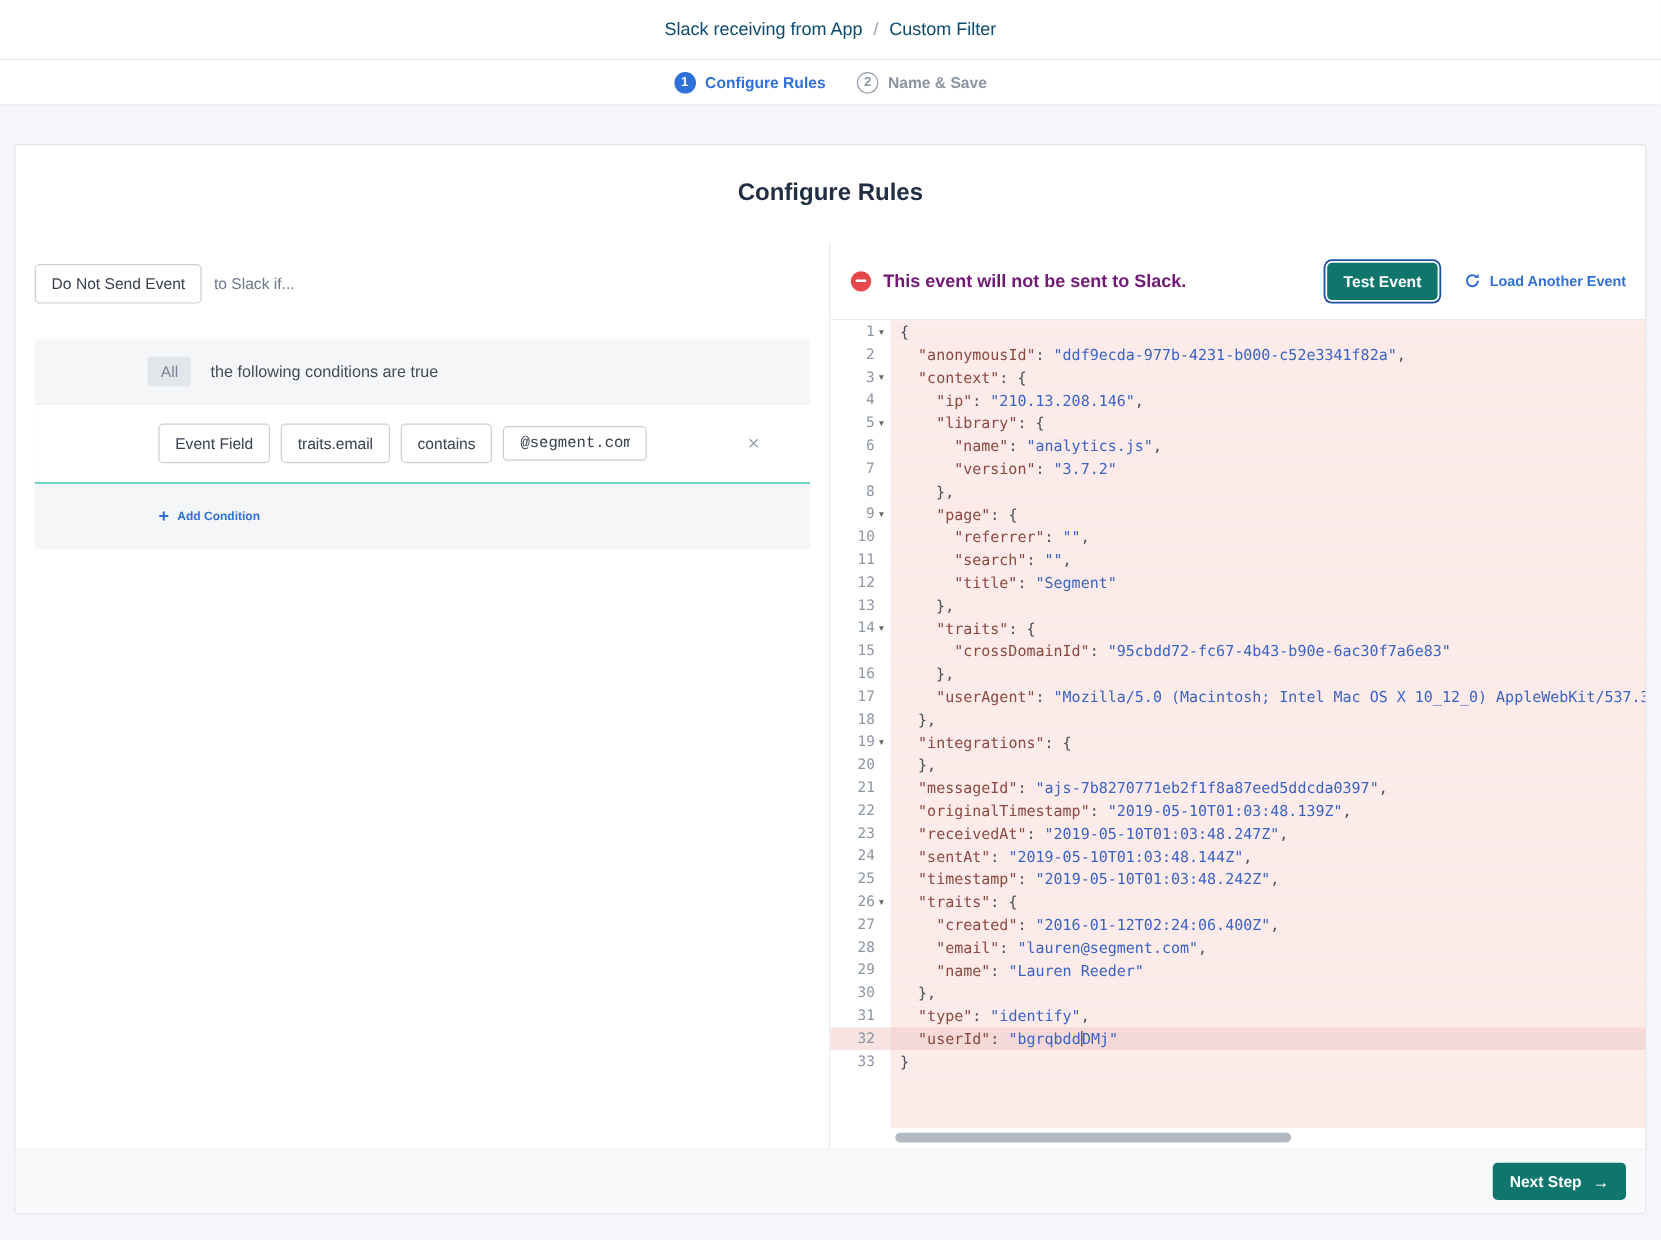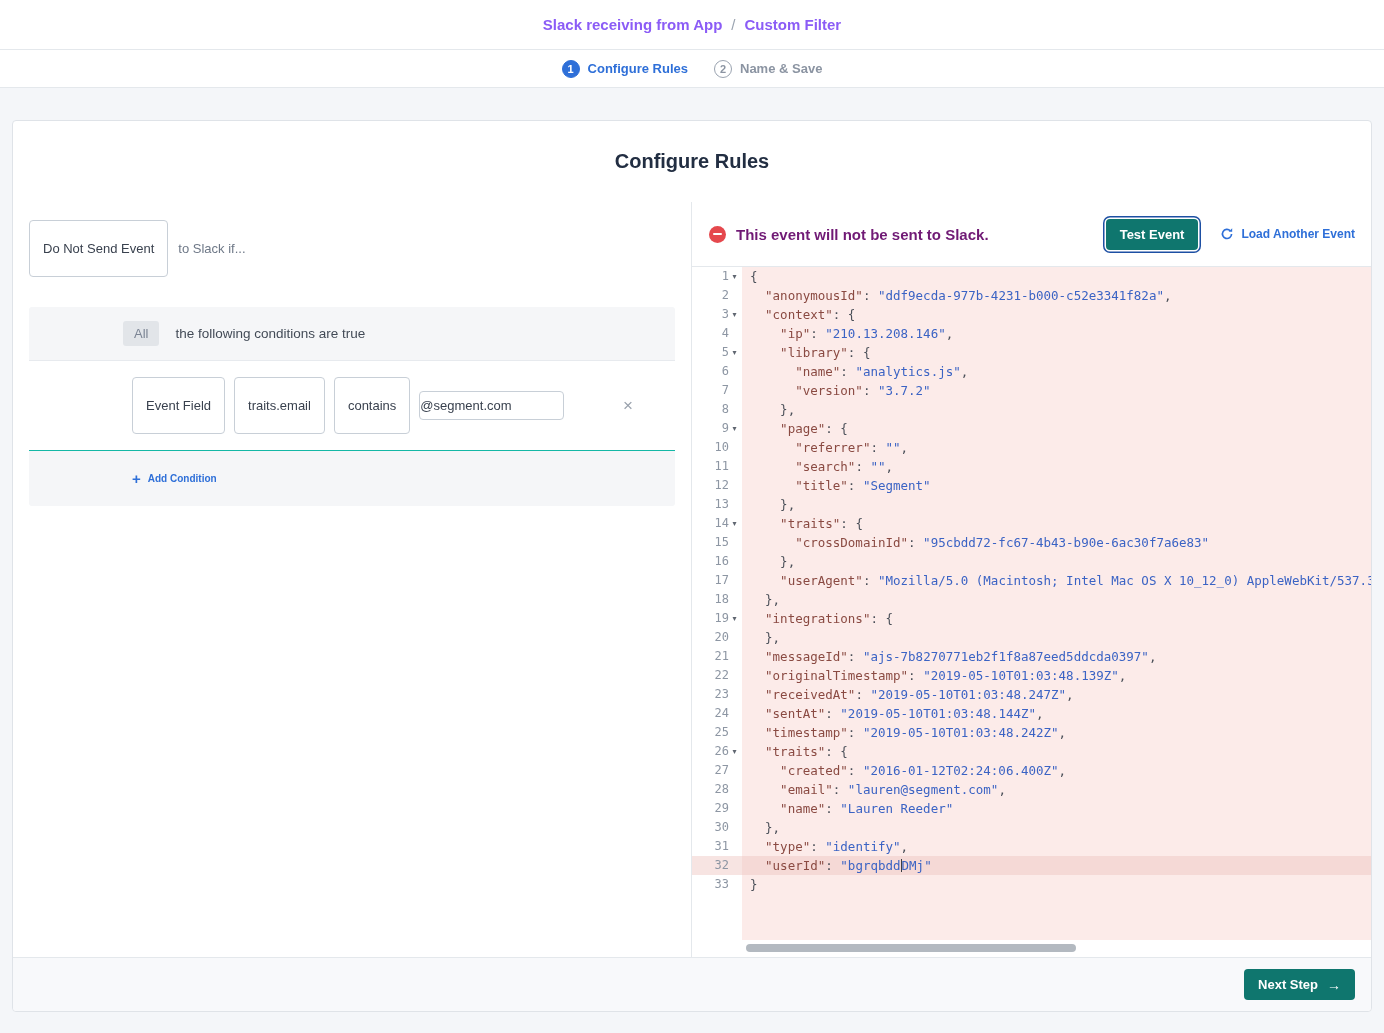--- a/index.html
+++ b/index.html
@@ -1,45 +1,45 @@
 <!DOCTYPE html>
 <html><head>
 <meta charset="utf-8">
 <style>
   * { margin:0; padding:0; box-sizing:border-box; }
   html,body { width:1384px; height:1033px; }
   body { background:#f4f6f9; font-family:"Liberation Sans",sans-serif; color:#39414e; overflow:hidden; }
 
   .topbar { height:50px; background:#fff; border-bottom:1px solid #e4e8ec; display:flex; align-items:center; justify-content:center; gap:9px; }
-  .crumb { font-size:15px; font-weight:700; color:#8b5cf6; cursor:pointer;text-align:right; }
+  .crumb { font-size:15px; font-weight:400; color:#0c4a6e; cursor:pointer;text-align:right; }
   .crumb.current { cursor:default; }
   .crumb-sep { color:#9aa3b0; font-size:15px; }
 
   .stepsbar { height:38px; background:#fff; border-bottom:1px solid #e4e8ec; display:flex; align-items:center; justify-content:center; gap:26px; }
   .step { display:flex; align-items:center; gap:8px; font-size:13px; font-weight:700; color:#8b94a2; cursor:pointer; }
   .step-circle { width:18px; height:18px; border-radius:50%; border:1px solid #9aa3b0; color:#8b94a2; font-size:11px; display:flex; align-items:center; justify-content:center; font-weight:700; }
   .step.active { color:#2e6fd8; }
   .step.active .step-circle { background:#2e6fd8; border-color:#2e6fd8; color:#fff; }
 
   .content { padding:32px 12px 0; }
   .card { background:#fff; border:1px solid #dfe3e8; border-radius:4px; display:flex; flex-direction:column; height:892px; }
   .card-title { text-align:center; font-size:20px; font-weight:700; color:#222e42; padding:29px 0; }
   .panels { display:flex; flex:1; min-height:0; }
 
   .left-panel { width:678px; flex:0 0 678px; padding:18px 16px 16px; }
   .action-row { display:flex; align-items:center; gap:10px; margin-bottom:30px; }
-  .btn-outline { background:#fff; border:1px solid #c8cfd7; border-radius:4px; font-size:13px; color:#39414e; padding:20px 13px; font-family:inherit; cursor:pointer; white-space:nowrap; }
+  .btn-outline { background:#fff; border:1px solid #c8cfd7; border-radius:4px; font-size:13px; color:#39414e; padding:8px 13px; font-family:inherit; cursor:pointer; white-space:nowrap; }
   .muted { font-size:13px; color:#6e7887; }
 
   .cond-box { background:#f5f6f8; border-radius:3px; }
   .cond-head { padding:14px 16px 14px 94px; display:flex; align-items:center; gap:16px; }
   .all-chip { background:#e2e5e9; color:#7b8494; font-size:13px; padding:5px 11px; border-radius:3px; cursor:pointer; }
   .cond-head-text { font-size:13.5px; color:#434b57; }
   .cond-row { background:#fff; border-top:1px solid #e7eaee; border-bottom:1px solid #14b8a6; padding:16px 16px 16px 103px; display:flex; align-items:center; gap:9px; }
-  .cond-input { width:145px; border:1px solid #c8cfd7; border-radius:4px; padding:6px 0; font-size:13px; font-family:Liberation Sans, sans-serif; color:#39414e; background:#fff; }
+  .cond-input { width:120px; border:1px solid #c8cfd7; border-radius:4px; padding:6px 13px; font-size:13px; font-family:Liberation Mono, monospace; color:#39414e; background:#fff; }
   .spacer { flex:1; }
   .remove-btn { background:none; border:none; color:#99a1ac; font-size:17px; cursor:pointer; margin-right:26px; line-height:1; font-family:inherit; }
   .cond-add { padding:19px 16px 19px 103px; display:flex; align-items:center; gap:7px; }
   .plus-icon { color:#2e6fd8; font-size:15px; font-weight:700; }
   .add-link { color:#2e6fd8; font-size:10px; font-weight:700; text-decoration:none; cursor:pointer; }
 
   .right-panel { flex:1; border-left:1px solid #e4e8ec; display:flex; flex-direction:column; min-width:0; }
   .preview-header { display:flex; align-items:center; flex:0 0 65px; padding:0 16px 0 17px; border-bottom:1px solid #e4e8ec; }
   .blocked-icon { width:17px; height:17px; border-radius:50%; background:#e5484d; position:relative; flex:0 0 17px; }
   .blocked-icon::after { content:""; position:absolute; left:4px; right:4px; top:7.5px; height:2px; background:#fff; border-radius:1px; }

